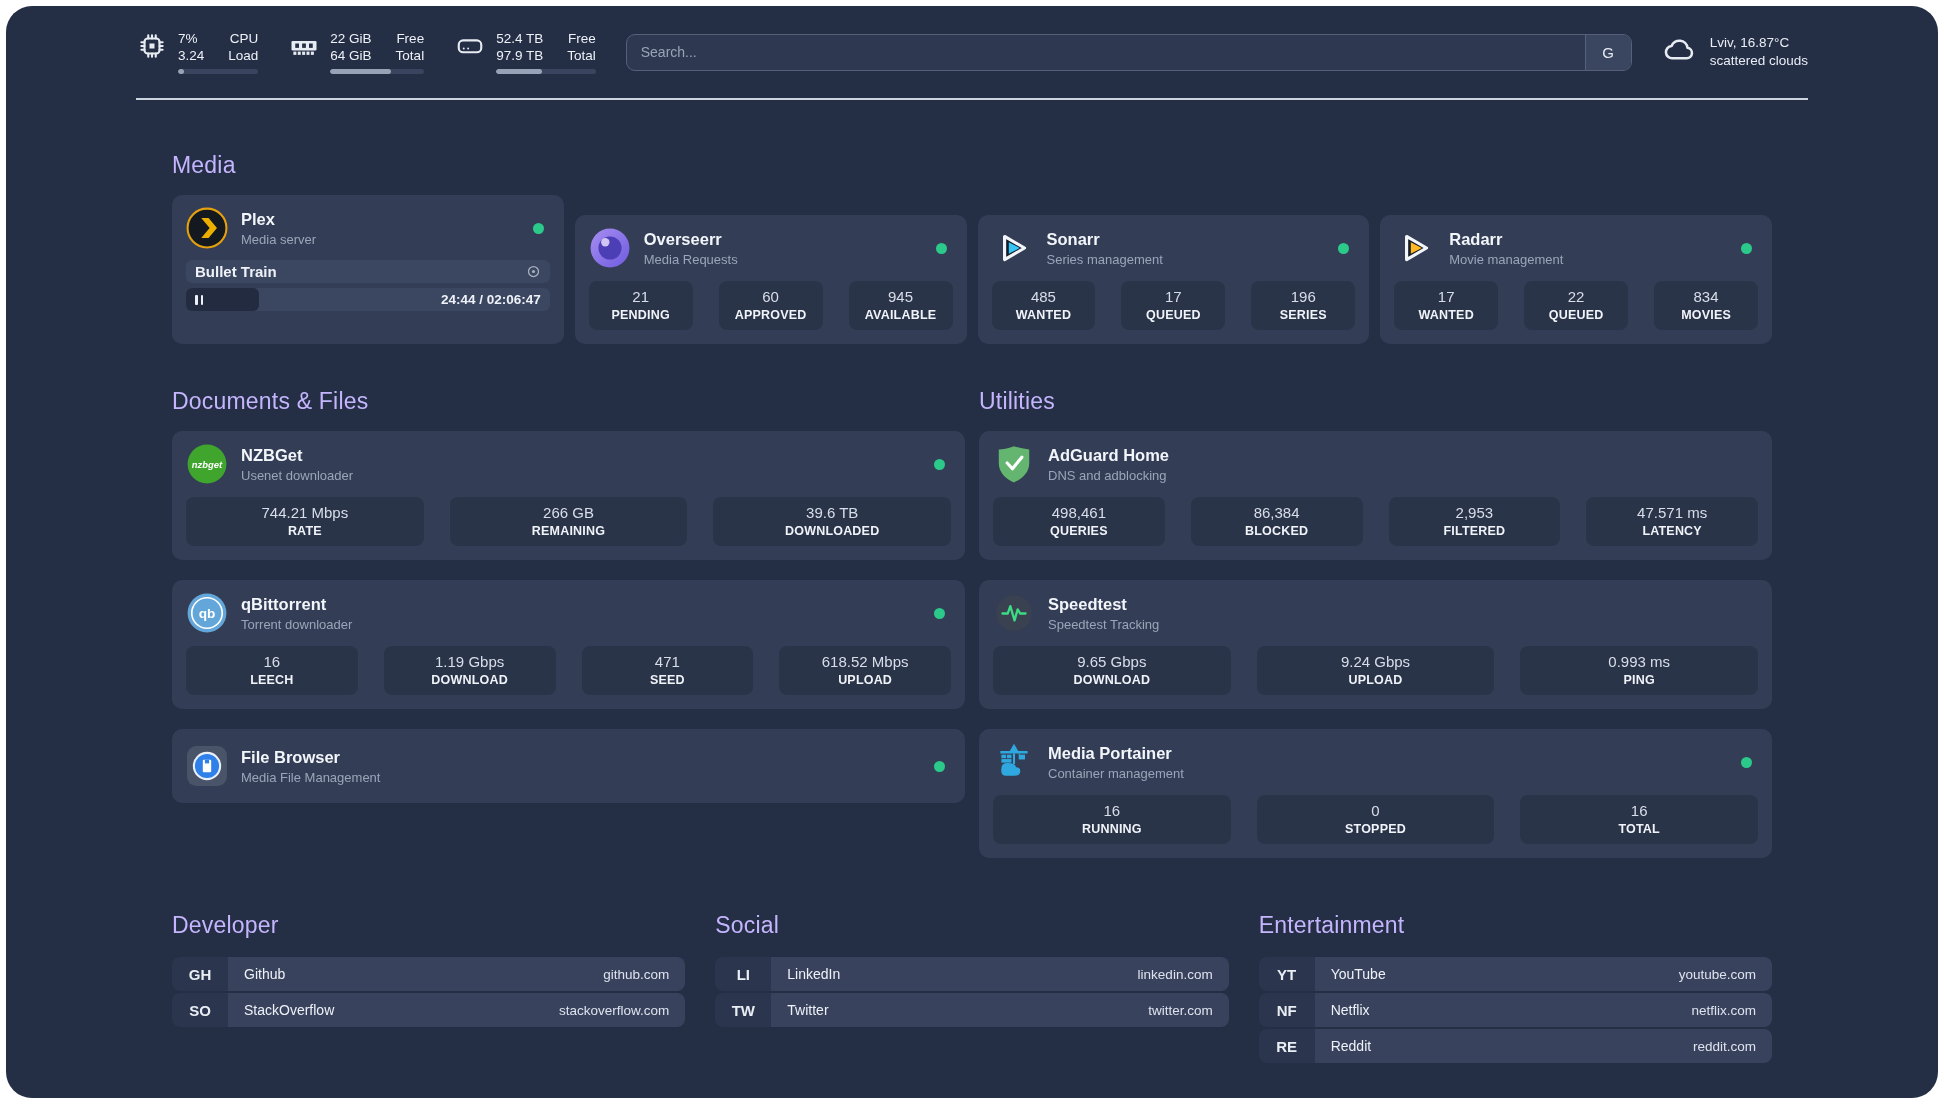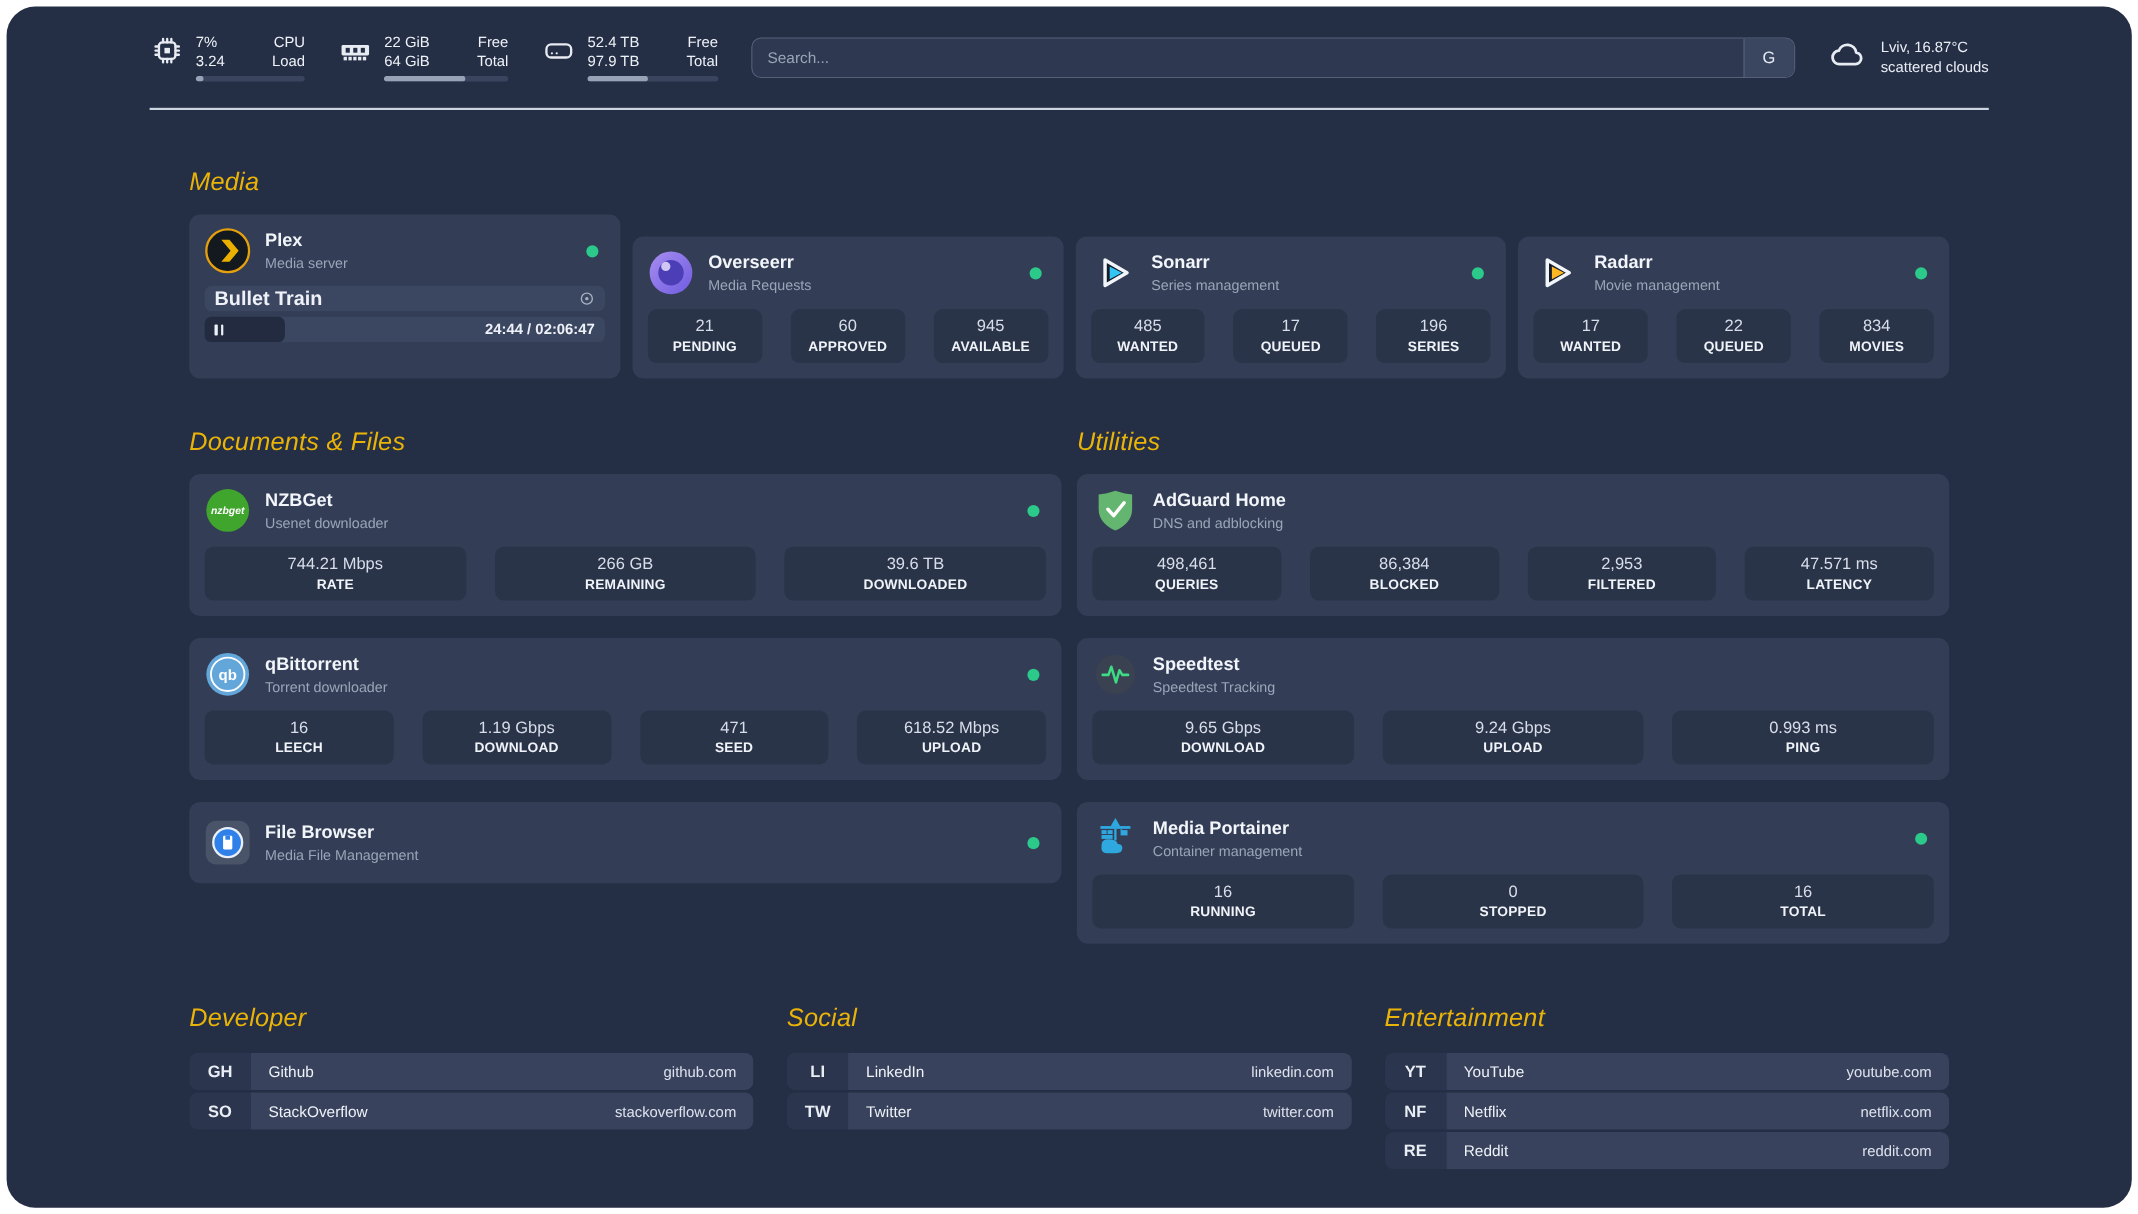--- a/index.html
+++ b/index.html
@@ -13,42 +13,42 @@
     color:#e7ebf2; overflow:hidden;
   }
   
   .header { display:flex; align-items:center; padding:24px 130px 0 130px; }
   .sys-group { display:flex; gap:30px; }
   .sys-widget { display:flex; gap:10px; align-items:flex-start; }
   .sys-icon { width:32px; height:32px; display:flex; align-items:center; justify-content:center; }
   .sys-body { display:flex; flex-direction:column; }
   .sys-text { display:flex; gap:24px; font-size:13.5px; line-height:17px; color:#eef2f8; }
   .sys-col { display:flex; flex-direction:column; }
-  .sys-col.right { text-align:right;margin-left:19px; }
+  .sys-col.right { text-align:right; }
   .sys-progress { margin-top:5px; height:5px; border-radius:3px; background:#3a445e; overflow:hidden; }
   .sys-fill { height:100%; background:#98a2b6; border-radius:3px; }
   .searchbar {
     flex:1; margin:0 30px; height:37px; border:1.5px solid #566179; border-radius:9px;
     background:#2e3850; display:flex; align-items:stretch; overflow:hidden;
   }
   .search-input {
     flex:1; background:transparent; border:none; outline:none; color:#e7ebf2;
     font-size:14px; padding:0 14px; font-family:"Liberation Sans", sans-serif;
   }
   .search-input::placeholder { color:#9aa4b8; }
   .search-engine {
     width:46px; border-left:1.5px solid #566179; background:#3a455f;
     display:flex; align-items:center; justify-content:center; font-size:15px; color:#e7ebf2; cursor:pointer;
   }
   .weather { display:flex; align-items:center; gap:12px; }
   .weather-texts { display:flex; flex-direction:column; font-size:13.5px; line-height:18px; color:#e9edf4; }
   .separator { border:none; border-top:2px solid #ccd4e0; margin:24px 130px 0 130px; }
   
   .sections { padding:0 166px; }
-  .section-title { font-size:23px; font-weight:500; color:#eab308; letter-spacing:.2px;font-style:italic; }
+  .section-title { font-size:23px; font-weight:500; color:#c4b5fd; letter-spacing:.2px; }
   .t-media { margin:52px 0 16px; }
   .t-mid { margin:44px 0 16px; }
   .t-links { margin:54px 0 18px; }
   .media-grid { display:grid; grid-template-columns:repeat(4,1fr); gap:11px; }
   .two-col { display:grid; grid-template-columns:1fr 1fr; gap:0 14px; align-items:start; }
   
   .card { background:#333d55; border-radius:10px; padding:12px 14px 14px; }
   .card.clickable { cursor:pointer; }
   .card + .card { margin-top:20px; }
   .card-head { display:flex; align-items:center; gap:13px; }
@@ -59,21 +59,21 @@
   .status-dot { margin-left:auto; margin-right:6px; width:11px; height:11px; border-radius:50%; background:#2bc98a; flex:none; }
   .stat-row { display:flex; gap:26px; margin-top:12px; }
   .stat { flex:1; background:#2a3449; border-radius:8px; text-align:center; padding:7px 4px 8px; }
   .stat-value { font-size:15px; color:#d8dee9; }
   .stat-label { font-size:12.5px; font-weight:700; color:#f0f3f8; margin-top:3px; letter-spacing:.2px; }
   
   .player { margin-top:11px; }
   .player-title-row {
     display:flex; justify-content:space-between; align-items:center;
     background:#3b4660; border-radius:6px; padding:3px 9px; height:23px;
-    font-size:18px; font-weight:700; color:#eef2f8;
+    font-size:15px; font-weight:700; color:#eef2f8;
   }
   .cast-icon { display:flex; align-items:center; cursor:pointer; opacity:.75; }
   .player-progress { margin-top:5px; background:#3b4660; border-radius:6px; height:23px; position:relative; display:flex; align-items:center; cursor:pointer; }
   .player-fill { position:absolute; left:0; top:0; bottom:0; background:#222b40; border-radius:6px; display:flex; align-items:center; padding-left:9px; }
   .pause-icon { display:flex; gap:3px; cursor:pointer; }
   .pause-icon i { display:block; width:2.5px; height:10px; background:#eef2f8; border-radius:1px; }
   .player-time { margin-left:auto; padding-right:9px; font-size:13.5px; font-weight:700; color:#eef2f8; position:relative; }
   
   .links-grid { display:grid; grid-template-columns:repeat(3,1fr); gap:0 30px; align-items:start; }
   .link-row { display:flex; height:34px; margin-bottom:2px; border-radius:8px; overflow:hidden; cursor:pointer; }

